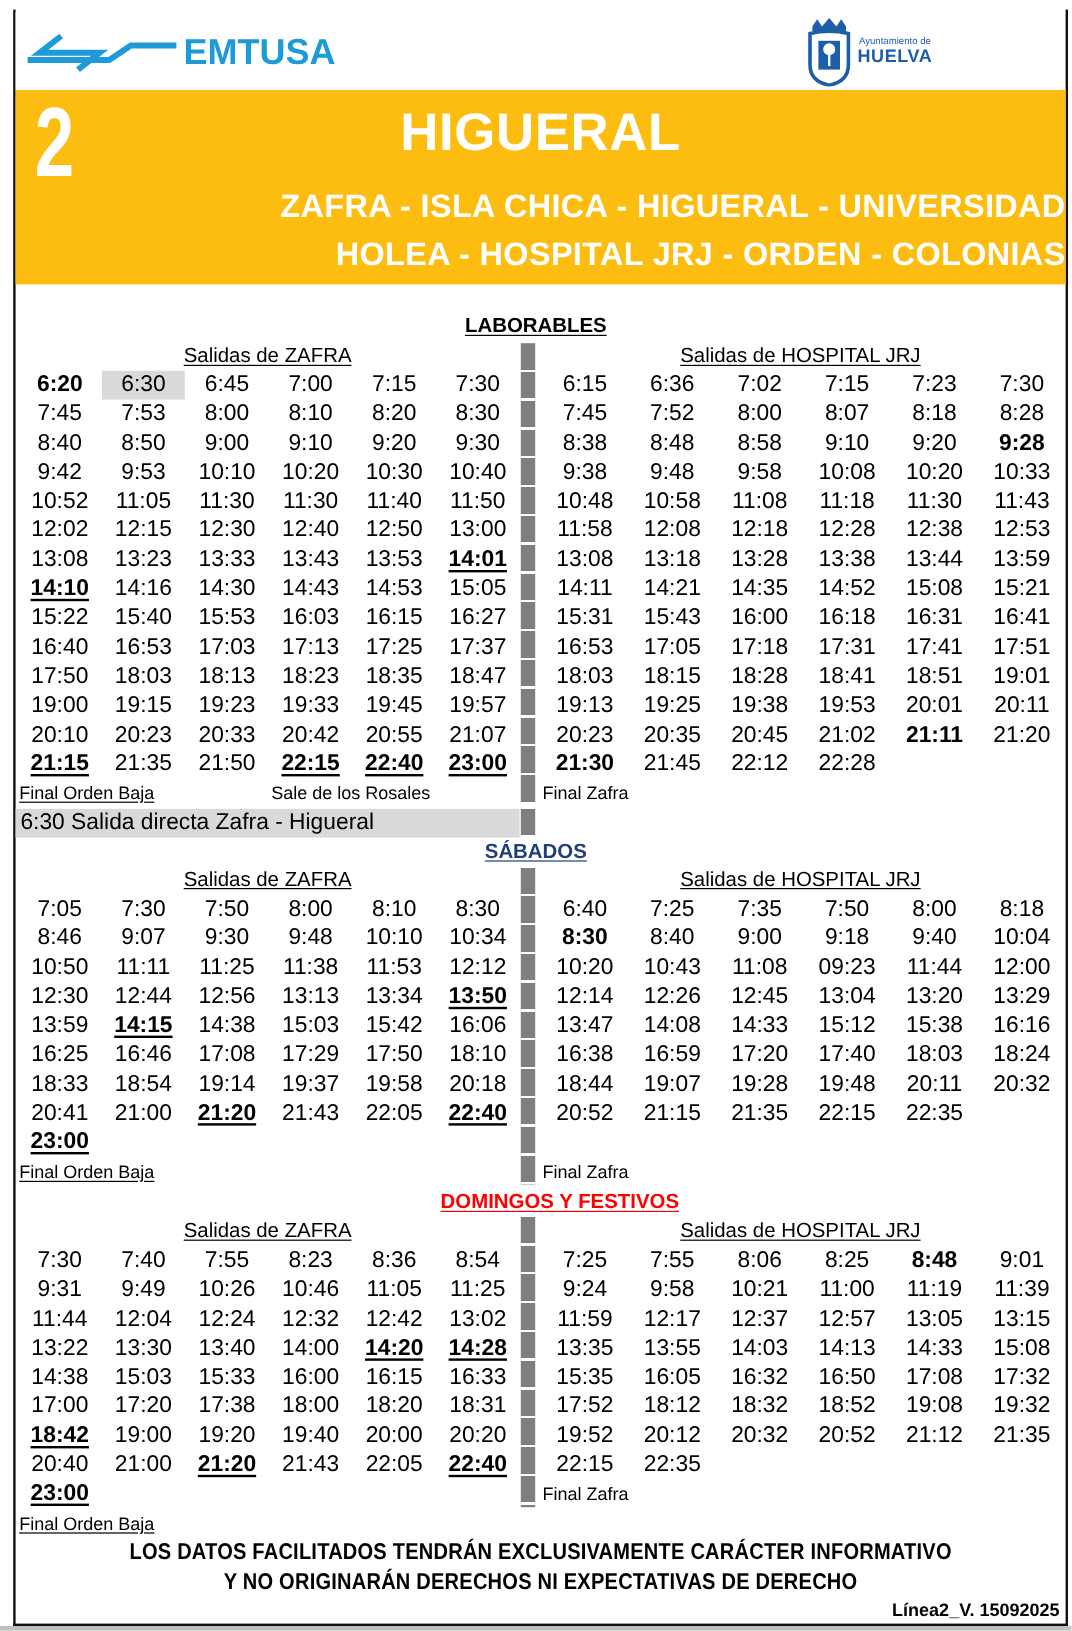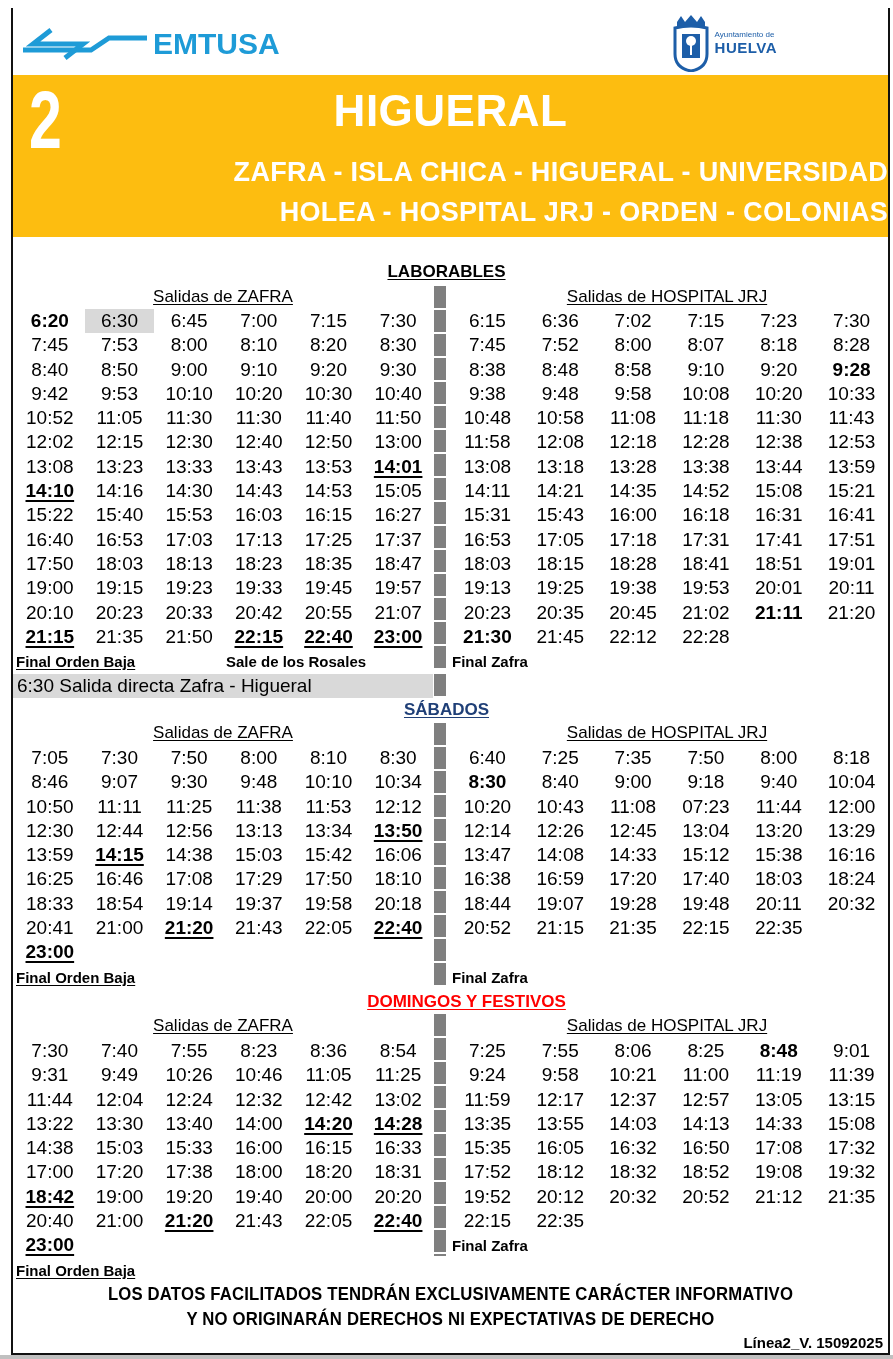--- a/index.html
+++ b/index.html
@@ -1,21 +1,21 @@
 <!DOCTYPE html>
 <html><head>
 <meta charset="utf-8">
 <style>
   * { box-sizing: border-box; margin: 0; padding: 0; }
   html, body { width: 893px; height: 1359px; background: #ffffff; overflow: hidden; }
   body { font-family: "Liberation Sans", sans-serif; color: #000; position: relative; }
 
   .frame { position: absolute; left: 11px; top: 8px; width: 879px; height: 1347px; border: 2px solid #111; border-top: none; background: #fff; }
 
-  .header { position: absolute; left: 13px; top: 10px; width: 782px; height: 65px; background: #fff; }
+  .header { position: absolute; left: 13px; top: 10px; width: 782px; height: 65px; background: #fff; text-align: center; }
   .emtusa-logo { position: absolute; left: 8px; top: 14px; height: 40px; display: flex; align-items: center; }
   .emtusa-logo svg { display: block; }
   .emtusa-text { font-family: "Liberation Sans", sans-serif; font-weight: bold; font-size: 30px; color: #1e9bd7; letter-spacing: 0px; margin-left: 2px; }
   .huelva-logo { position: absolute; right: 18px; top: 4px; display: flex; align-items: center; }
   .huelva-text { margin-left: 4px; display: flex; flex-direction: column; }
   .huelva-small { font-size: 8px; color: #1d5ea8; }
   .huelva-big { font-size: 15px; font-weight: bold; color: #1d5ea8; letter-spacing: 0.5px; }
 
   .banner { position: absolute; left: 13px; top: 75px; width: 875px; height: 162px; background: #fdbd10; }
   .route-number { position: absolute; left: 16px; top: 4px; font-size: 82px; font-weight: bold; color: #fff; font-family: "Liberation Sans", sans-serif; transform: scaleX(0.72); transform-origin: left top; line-height: 1; }
@@ -33,21 +33,21 @@
   .col-right-title { left: 446px; width: 442px; }
 
   .grid { position: absolute; display: grid; grid-template-columns: repeat(6, 1fr); grid-auto-rows: 24.3px; }
   .grid.left { left: 15px; width: 418px; }
   .grid.right { left: 451px; width: 437px; }
   .cell { font-size: 19px; text-align: center; line-height: 24px; white-space: nowrap; }
   .cell.bold { font-weight: bold; }
   .cell.underline { text-decoration: underline; text-decoration-thickness: 2px; text-underline-offset: 3px; }
   .cell.hl { background: #d9d9d9; }
 
-  .note { position: absolute; font-size: 15px; font-weight: bold; }
+  .note { position: absolute; font-size: 15px; font-weight: normal; }
   .note.u { text-decoration: underline; text-underline-offset: 2px; }
   .direct-bar { position: absolute; left: 13px; top: 674px; width: 420px; height: 24px; background: #d9d9d9; font-size: 19px; line-height: 24px; padding-left: 4px; }
 
   .disclaimer { position: absolute; left: 13px; width: 875px; text-align: center; font-weight: bold; font-size: 19px; letter-spacing: 0.2px; transform: scaleX(0.88); transform-origin: center; }
   .version { position: absolute; right: 10px; top: 1334px; font-weight: bold; font-size: 15px; }
   .bottom-line { position: absolute; left: 0; top: 1355px; width: 893px; height: 4px; background: #c0c0c0; }
 </style>
 </head>
 <body>
 
@@ -335,21 +335,21 @@
     <div class="cell">8:18</div>
     <div class="cell bold">8:30</div>
     <div class="cell">8:40</div>
     <div class="cell">9:00</div>
     <div class="cell">9:18</div>
     <div class="cell">9:40</div>
     <div class="cell">10:04</div>
     <div class="cell">10:20</div>
     <div class="cell">10:43</div>
     <div class="cell">11:08</div>
-    <div class="cell">07:23</div>
+    <div class="cell">09:23</div>
     <div class="cell">11:44</div>
     <div class="cell">12:00</div>
     <div class="cell">12:14</div>
     <div class="cell">12:26</div>
     <div class="cell">12:45</div>
     <div class="cell">13:04</div>
     <div class="cell">13:20</div>
     <div class="cell">13:29</div>
     <div class="cell">13:47</div>
     <div class="cell">14:08</div>

